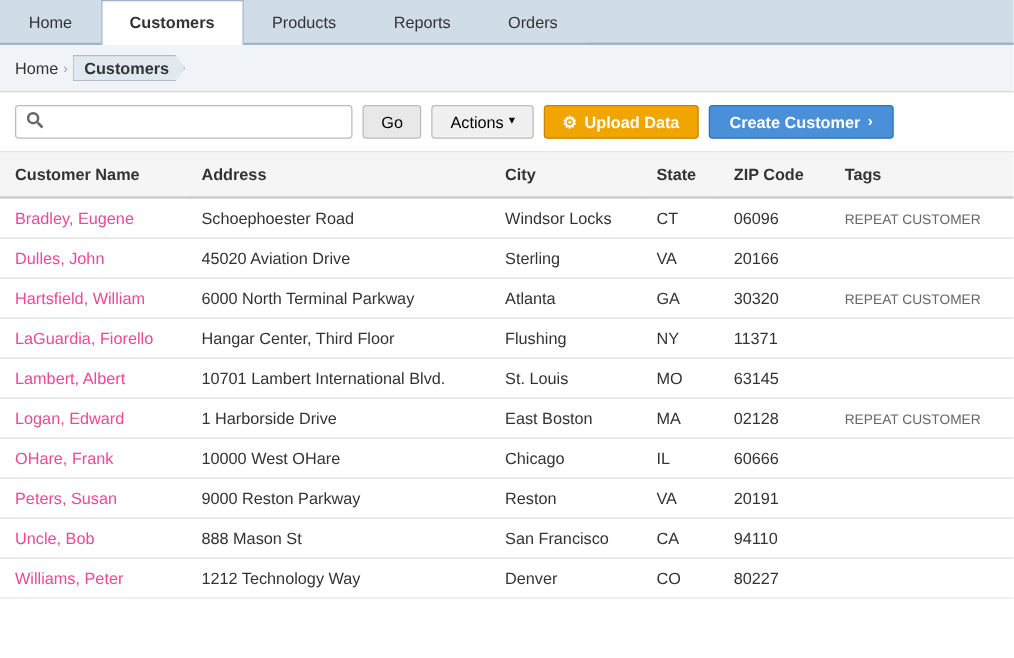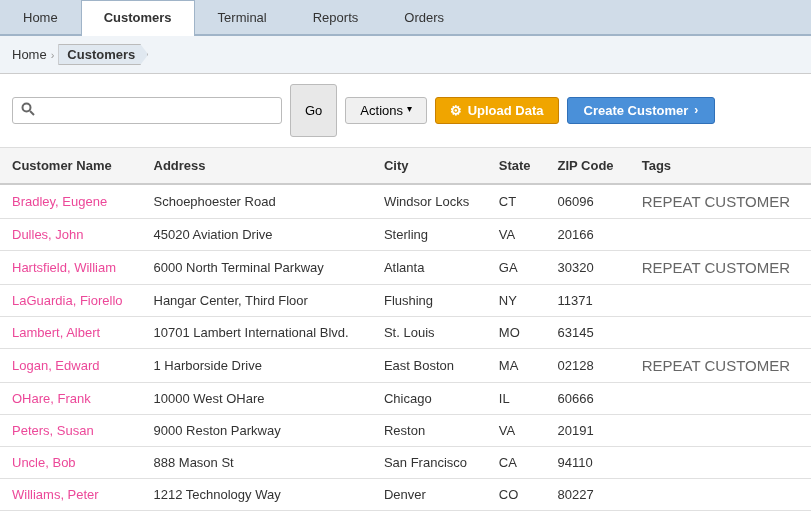--- a/index.html
+++ b/index.html
@@ -68,21 +68,21 @@
       flex: 0 0 270px;
     }
     .search-icon-svg { margin-right: 6px; color: #666; }
     .search-input {
       border: none;
       outline: none;
       font-size: 13px;
       width: 100%;
     }
     .go-btn {
-      padding: 18px 14px;
+      padding: 5px 14px;
       background: #e8e8e8;
       border: 1px solid #bbb;
       border-radius: 3px;
       cursor: pointer;
       font-size: 13px;
     }
     .actions-btn {
       padding: 5px 14px;
       background: #f0f0f0;
       border: 1px solid #bbb;
@@ -128,42 +128,42 @@
       padding: 10px 12px;
       text-align: left;
       font-weight: bold;
       color: #333;
       border-bottom: 2px solid #ccc;
     }
     tbody tr { border-bottom: 1px solid #e0e0e0; }
     tbody td { padding: 8px 12px; color: #333; vertical-align: middle; }
     .customer-link { color: #ec4899; cursor: pointer; text-decoration: none; }
     .tag-badge {
-      font-size: 15px;
+      font-size: 11px;
       color: #666;
       font-weight: normal;
     }
 
     
     .gear-icon { font-size: 13px; }
     .chevron { font-size: 10px; }
     .arrow-right { font-size: 12px; }
   </style>
 </head>
 <body>
 
 <div class="tabs">
   <div class="tab">
     <span>Home</span>
   </div>
   <div class="tab active">
     <span>Customers</span>
   </div>
   <div class="tab">
-    <span>Terminal</span>
+    <span>Products</span>
   </div>
   <div class="tab">
     <span>Reports</span>
   </div>
   <div class="tab">
     <span>Orders</span>
   </div>
 </div>
 
 <div class="breadcrumb">

